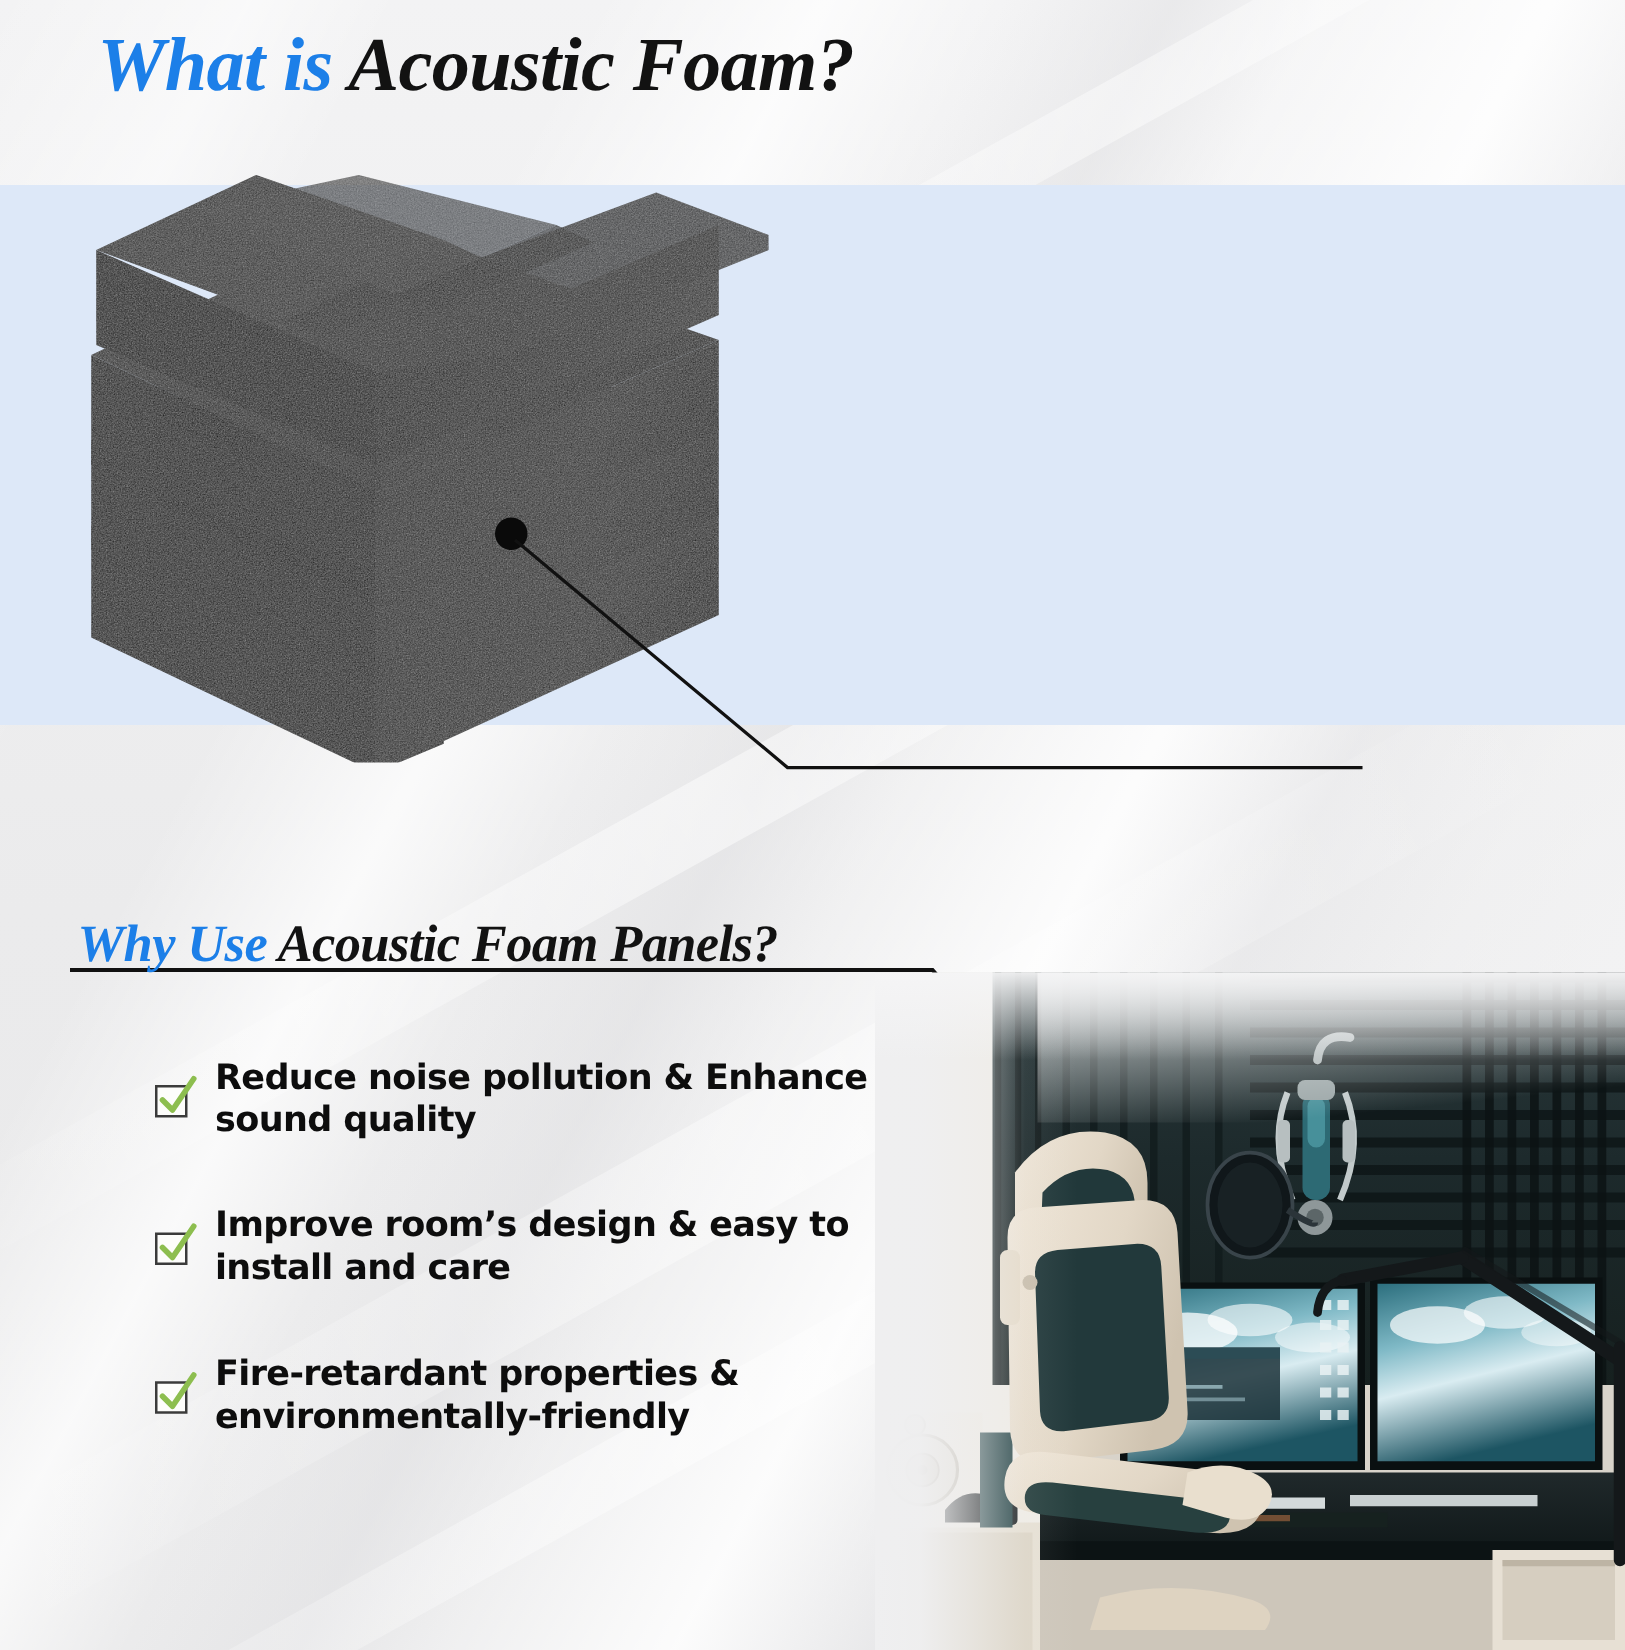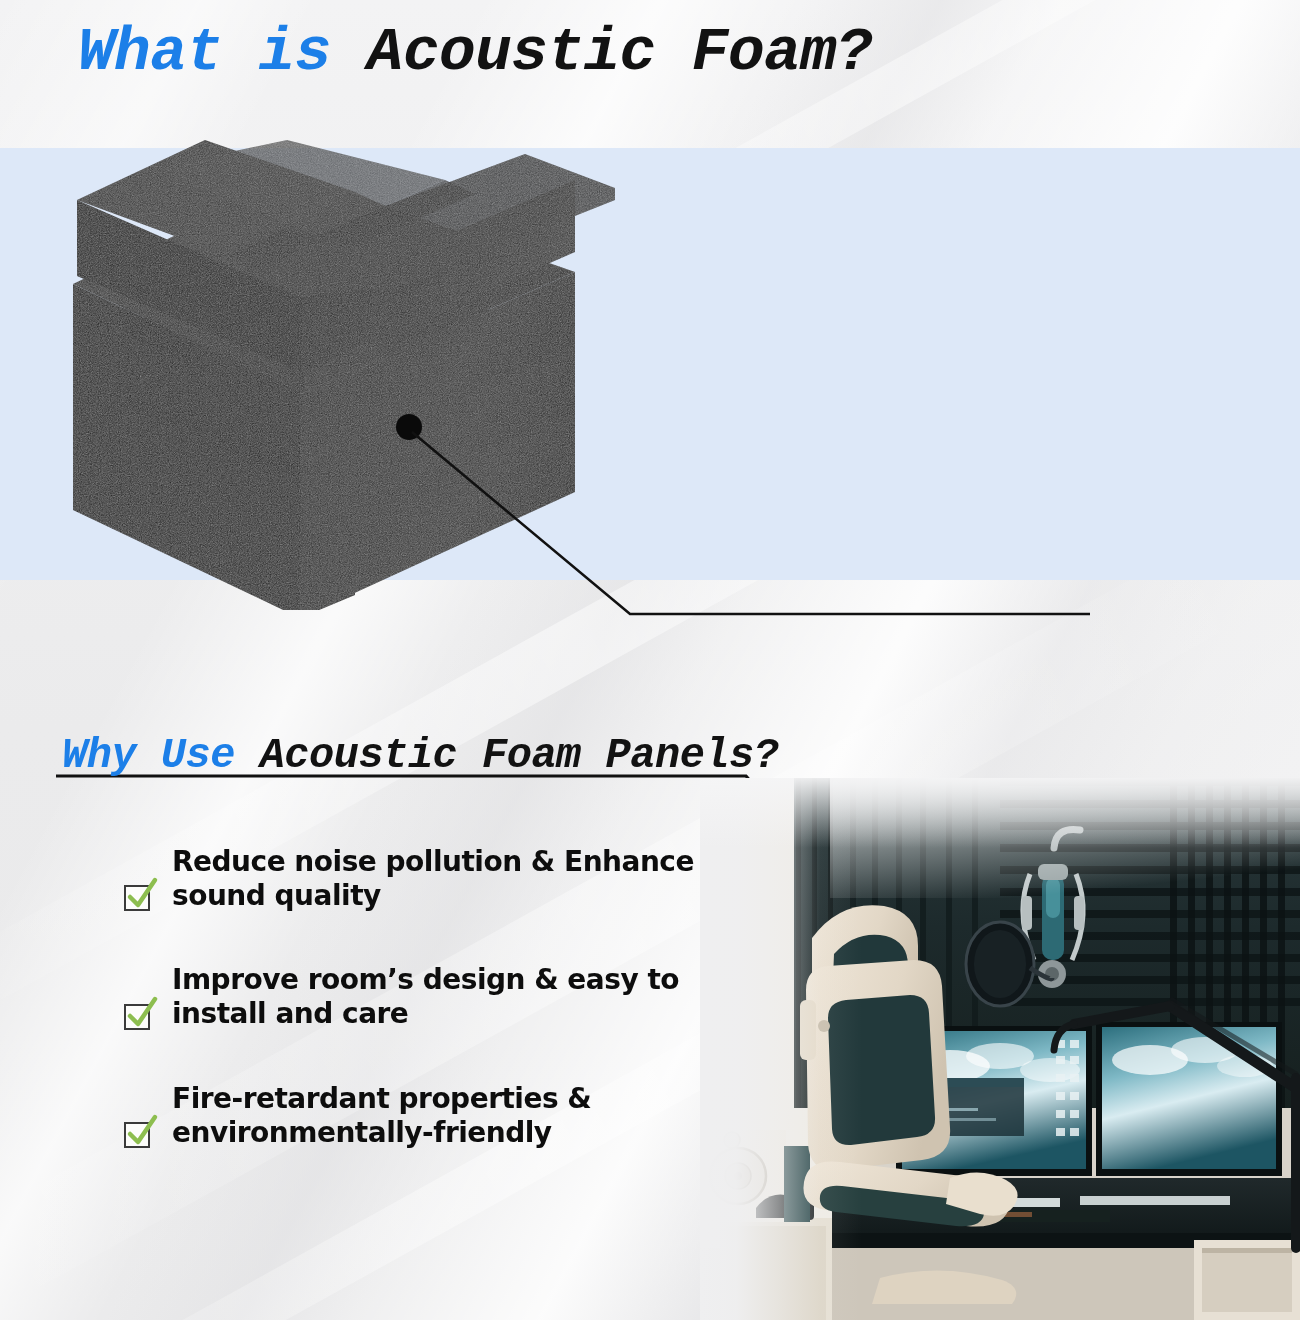--- a/index.html
+++ b/index.html
@@ -42,21 +42,21 @@
   .bg-streak {
     position: absolute;
     background: linear-gradient(to right, rgba(255,255,255,0), rgba(255,255,255,0.9), rgba(255,255,255,0));
     transform-origin: center;
   }
 
   
   .heading {
     position: absolute;
     white-space: nowrap;
-    font-family: Liberation Mono, monospace;
+    font-family: Liberation Serif, serif;
     font-weight: bold;
     font-style: italic;
     letter-spacing: -0.5px;
   }
   #title-main {
     left: 78px;
     top: 18px;
     font-size: 61px;
   }
   #title-sub {
@@ -122,21 +122,21 @@
   
   #benefits {
     position: absolute;
     left: 124px;
     top: 845px;
     width: 640px;
   }
   .benefit-row {
     position: relative;
     display: flex;
-    align-items: flex-end;
+    align-items: center;
     margin-bottom: 50px;
   }
   .check-box {
     flex: 0 0 auto;
     position: relative;
     width: 30px;
     height: 30px;
     margin-top: 4px;
     margin-right: 18px;
   }

